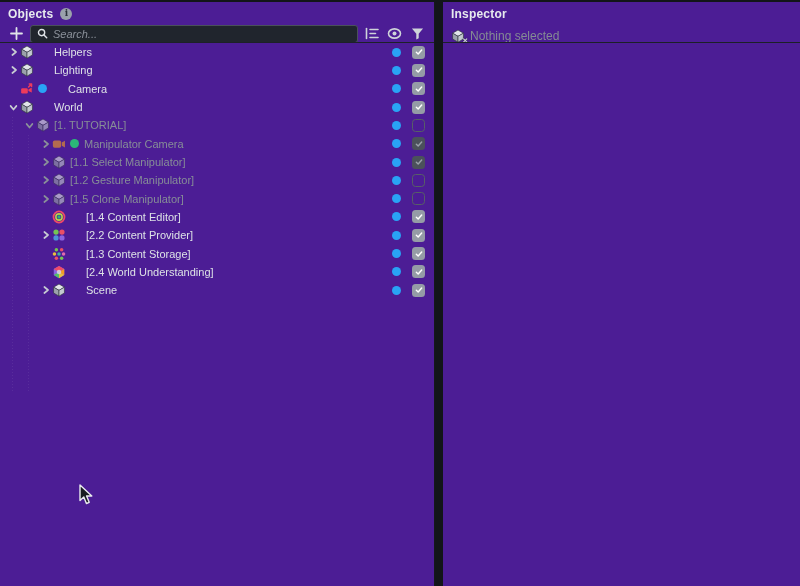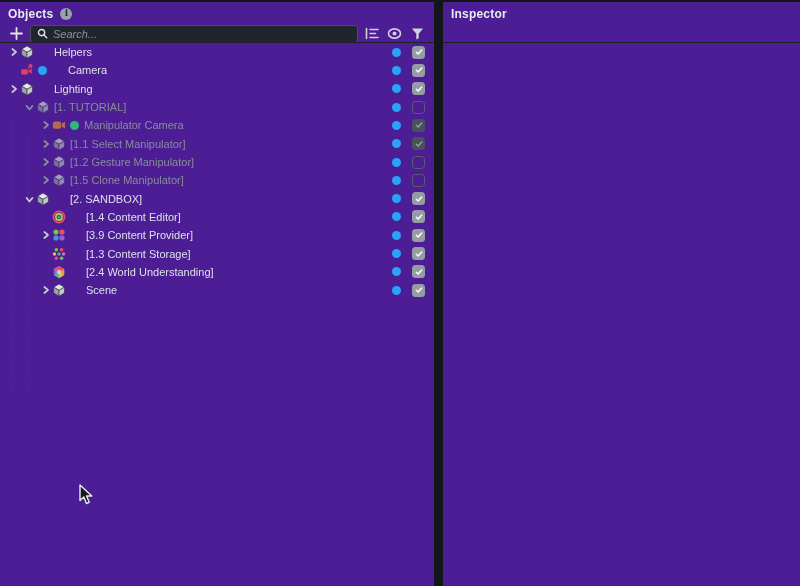--- a/index.html
+++ b/index.html
@@ -137,53 +137,76 @@
         <span class="flex-sp"></span>
         <span class="vis-dot" style="background: rgb(41, 163, 245);"></span>
         <span class="cb checked">
           <svg width="10" height="10" viewBox="0 0 12 12">
             <path d="M2.8 6.3 L5 8.4 L9.2 3.6" stroke="currentColor" stroke-width="1.7" fill="none" stroke-linecap="round" stroke-linejoin="round"></path>
           </svg>
         </span>
       </div>
       <div class="row">
         <span style="flex: 0 0 7px;"></span>
+        <span class="chev bright">
+          <svg width="8" height="8" viewBox="0 0 8 8">
+            <path d="M2.4 1 L6 4 L2.4 7" stroke="currentColor" stroke-width="1.7" fill="none" stroke-linecap="round" stroke-linejoin="round"></path>
+          </svg>
+        </span>
+        <span class="obj-icon">
+          <svg width="14" height="14" viewBox="0 0 16 16">
+            <polygon points="8,1.2 14.2,4.8 8,8.4 1.8,4.8" fill="#e2e5ea" stroke="#2b313a" stroke-width="0.7"></polygon>
+            <polygon points="1.8,4.8 8,8.4 8,15 1.8,11.4" fill="#9ba2ab" stroke="#2b313a" stroke-width="0.7"></polygon>
+            <polygon points="14.2,4.8 8,8.4 8,15 14.2,11.4" fill="#c3c9d0" stroke="#2b313a" stroke-width="0.7"></polygon>
+          </svg>
+        </span>
+        <span class="row-label bright">Lighting</span>
+        <span class="flex-sp"></span>
+        <span class="vis-dot" style="background: rgb(41, 163, 245);"></span>
+        <span class="cb checked">
+          <svg width="10" height="10" viewBox="0 0 12 12">
+            <path d="M2.8 6.3 L5 8.4 L9.2 3.6" stroke="currentColor" stroke-width="1.7" fill="none" stroke-linecap="round" stroke-linejoin="round"></path>
+          </svg>
+        </span>
+      </div>
+      <div class="row">
+        <span style="flex: 0 0 7px;"></span>
         <span class="chev bright"></span>
         <span class="obj-icon">
           <svg width="14" height="14" viewBox="0 0 16 16">
             <rect x="1.3" y="7.2" width="7.6" height="6" rx="1.4" fill="#ee3b5b"></rect>
             <polygon points="9.6,8.6 13.4,6.4 13.4,12 9.6,10.2" fill="#ee3b5b"></polygon>
             <path d="M9.8 5.8 L13.2 2.4 M13.2 2.4 L10.6 2.4 M13.2 2.4 L13.2 5" stroke="#ee3b5b" stroke-width="1.7" stroke-linecap="round"></path>
           </svg>
         </span>
         <span class="badge" style="background: rgb(41, 163, 245);"></span>
         <span class="row-label bright">Camera</span>
         <span class="flex-sp"></span>
         <span class="vis-dot" style="background: rgb(41, 163, 245);"></span>
         <span class="cb checked">
           <svg width="10" height="10" viewBox="0 0 12 12">
             <path d="M2.8 6.3 L5 8.4 L9.2 3.6" stroke="currentColor" stroke-width="1.7" fill="none" stroke-linecap="round" stroke-linejoin="round"></path>
           </svg>
         </span>
       </div>
       <div class="row">
         <span style="flex: 0 0 7px;"></span>
-        <span class="chev bright">
-          <svg width="8" height="8" viewBox="0 0 8 8">
-            <path d="M2.4 1 L6 4 L2.4 7" stroke="currentColor" stroke-width="1.7" fill="none" stroke-linecap="round" stroke-linejoin="round"></path>
-          </svg>
-        </span>
-        <span class="obj-icon">
-          <svg width="14" height="14" viewBox="0 0 16 16">
-            <polygon points="8,1.2 14.2,4.8 8,8.4 1.8,4.8" fill="#e2e5ea" stroke="#2b313a" stroke-width="0.7"></polygon>
-            <polygon points="1.8,4.8 8,8.4 8,15 1.8,11.4" fill="#9ba2ab" stroke="#2b313a" stroke-width="0.7"></polygon>
-            <polygon points="14.2,4.8 8,8.4 8,15 14.2,11.4" fill="#c3c9d0" stroke="#2b313a" stroke-width="0.7"></polygon>
-          </svg>
-        </span>
-        <span class="row-label bright">Lighting</span>
+        <span class="chev bright down">
+          <svg width="8" height="8" viewBox="0 0 8 8">
+            <path d="M2.4 1 L6 4 L2.4 7" stroke="currentColor" stroke-width="1.7" fill="none" stroke-linecap="round" stroke-linejoin="round"></path>
+          </svg>
+        </span>
+        <span class="obj-icon">
+          <svg width="14" height="14" viewBox="0 0 16 16">
+            <polygon points="8,1.2 14.2,4.8 8,8.4 1.8,4.8" fill="#e2e5ea" stroke="#2b313a" stroke-width="0.7"></polygon>
+            <polygon points="1.8,4.8 8,8.4 8,15 1.8,11.4" fill="#9ba2ab" stroke="#2b313a" stroke-width="0.7"></polygon>
+            <polygon points="14.2,4.8 8,8.4 8,15 14.2,11.4" fill="#c3c9d0" stroke="#2b313a" stroke-width="0.7"></polygon>
+          </svg>
+        </span>
+        <span class="row-label bright">World</span>
         <span class="flex-sp"></span>
         <span class="vis-dot" style="background: rgb(41, 163, 245);"></span>
         <span class="cb checked">
           <svg width="10" height="10" viewBox="0 0 12 12">
             <path d="M2.8 6.3 L5 8.4 L9.2 3.6" stroke="currentColor" stroke-width="1.7" fill="none" stroke-linecap="round" stroke-linejoin="round"></path>
           </svg>
         </span>
       </div>
       <div class="row">
         <span style="flex: 0 0 23px;"></span>
@@ -280,43 +303,20 @@
           <svg width="14" height="14" viewBox="0 0 16 16">
             <polygon points="8,1.2 14.2,4.8 8,8.4 1.8,4.8" fill="#e2e5ea" stroke="#2b313a" stroke-width="0.7"></polygon>
             <polygon points="1.8,4.8 8,8.4 8,15 1.8,11.4" fill="#9ba2ab" stroke="#2b313a" stroke-width="0.7"></polygon>
             <polygon points="14.2,4.8 8,8.4 8,15 14.2,11.4" fill="#c3c9d0" stroke="#2b313a" stroke-width="0.7"></polygon>
           </svg>
         </span>
         <span class="row-label dim">[1.5 Clone Manipulator]</span>
         <span class="flex-sp"></span>
         <span class="vis-dot" style="background: rgb(41, 163, 245);"></span>
         <span class="cb unchecked"></span>
-      </div>
-      <div class="row">
-        <span style="flex: 0 0 23px;"></span>
-        <span class="chev bright down">
-          <svg width="8" height="8" viewBox="0 0 8 8">
-            <path d="M2.4 1 L6 4 L2.4 7" stroke="currentColor" stroke-width="1.7" fill="none" stroke-linecap="round" stroke-linejoin="round"></path>
-          </svg>
-        </span>
-        <span class="obj-icon">
-          <svg width="14" height="14" viewBox="0 0 16 16">
-            <polygon points="8,1.2 14.2,4.8 8,8.4 1.8,4.8" fill="#e2e5ea" stroke="#2b313a" stroke-width="0.7"></polygon>
-            <polygon points="1.8,4.8 8,8.4 8,15 1.8,11.4" fill="#9ba2ab" stroke="#2b313a" stroke-width="0.7"></polygon>
-            <polygon points="14.2,4.8 8,8.4 8,15 14.2,11.4" fill="#c3c9d0" stroke="#2b313a" stroke-width="0.7"></polygon>
-          </svg>
-        </span>
-        <span class="row-label bright">[2. SANDBOX]</span>
-        <span class="flex-sp"></span>
-        <span class="vis-dot" style="background: rgb(41, 163, 245);"></span>
-        <span class="cb checked">
-          <svg width="10" height="10" viewBox="0 0 12 12">
-            <path d="M2.8 6.3 L5 8.4 L9.2 3.6" stroke="currentColor" stroke-width="1.7" fill="none" stroke-linecap="round" stroke-linejoin="round"></path>
-          </svg>
-        </span>
       </div>
       <div class="row">
         <span style="flex: 0 0 39px;"></span>
         <span class="chev bright"></span>
         <span class="obj-icon">
           <svg width="14" height="14" viewBox="0 0 16 16">
             <circle cx="8" cy="8" r="6.3" fill="none" stroke="#ee4a68" stroke-width="2"></circle>
             <circle cx="8" cy="8" r="3.6" fill="none" stroke="#b8d44a" stroke-width="1.8"></circle>
             <circle cx="8" cy="8" r="1.9" fill="#27b57a"></circle>
           </svg>
@@ -338,21 +338,21 @@
           </svg>
         </span>
         <span class="obj-icon">
           <svg width="14" height="14" viewBox="0 0 16 16">
             <circle cx="4.6" cy="4.6" r="3" fill="#74c453"></circle>
             <circle cx="11.4" cy="4.6" r="3" fill="#ea4f66"></circle>
             <circle cx="4.6" cy="11.4" r="3" fill="#4f8fd8"></circle>
             <circle cx="11.4" cy="11.4" r="3" fill="#8a63e0"></circle>
           </svg>
         </span>
-        <span class="row-label bright">[3.9 Content Provider]</span>
+        <span class="row-label bright">[2.2 Content Provider]</span>
         <span class="flex-sp"></span>
         <span class="vis-dot" style="background: rgb(41, 163, 245);"></span>
         <span class="cb checked">
           <svg width="10" height="10" viewBox="0 0 12 12">
             <path d="M2.8 6.3 L5 8.4 L9.2 3.6" stroke="currentColor" stroke-width="1.7" fill="none" stroke-linecap="round" stroke-linejoin="round"></path>
           </svg>
         </span>
       </div>
       <div class="row">
         <span style="flex: 0 0 39px;"></span>
@@ -422,18 +422,29 @@
           </svg>
         </span>
       </div>
     </div>
 </div>
 
 <div class="panel" id="inspector-panel">
   <div class="title-row">
     <span class="panel-title">Inspector</span>
   </div>
+  <div class="insp-empty-row">
+    <span class="obj-icon" id="cube-x-slot">
+        <svg width="14" height="14" viewBox="0 0 16 16">
+          <polygon points="8,1.2 14.2,4.8 8,8.4 1.8,4.8" fill="#e2e5ea" stroke="#2b313a" stroke-width="0.7"></polygon>
+          <polygon points="1.8,4.8 8,8.4 8,15 1.8,11.4" fill="#9ba2ab" stroke="#2b313a" stroke-width="0.7"></polygon>
+          <polygon points="14.2,4.8 8,8.4 8,15 14.2,11.4" fill="#c3c9d0" stroke="#2b313a" stroke-width="0.7"></polygon>
+        </svg>
+        <span class="cube-x">✕</span>
+      </span>
+    <span class="empty-text">Nothing selected</span>
+  </div>
   <div class="insp-divider"></div>
 </div>
 
 <svg id="cursor" width="17" height="22" viewBox="0 0 17 22">
   <path d="M2 1 L2 16.5 L5.8 13 L8.4 19.5 L11.2 18.3 L8.6 12 L13.8 12 Z" fill="#181b20" stroke="#e9ebee" stroke-width="1.4" stroke-linejoin="round"></path>
 </svg>
 
 </body></html>

